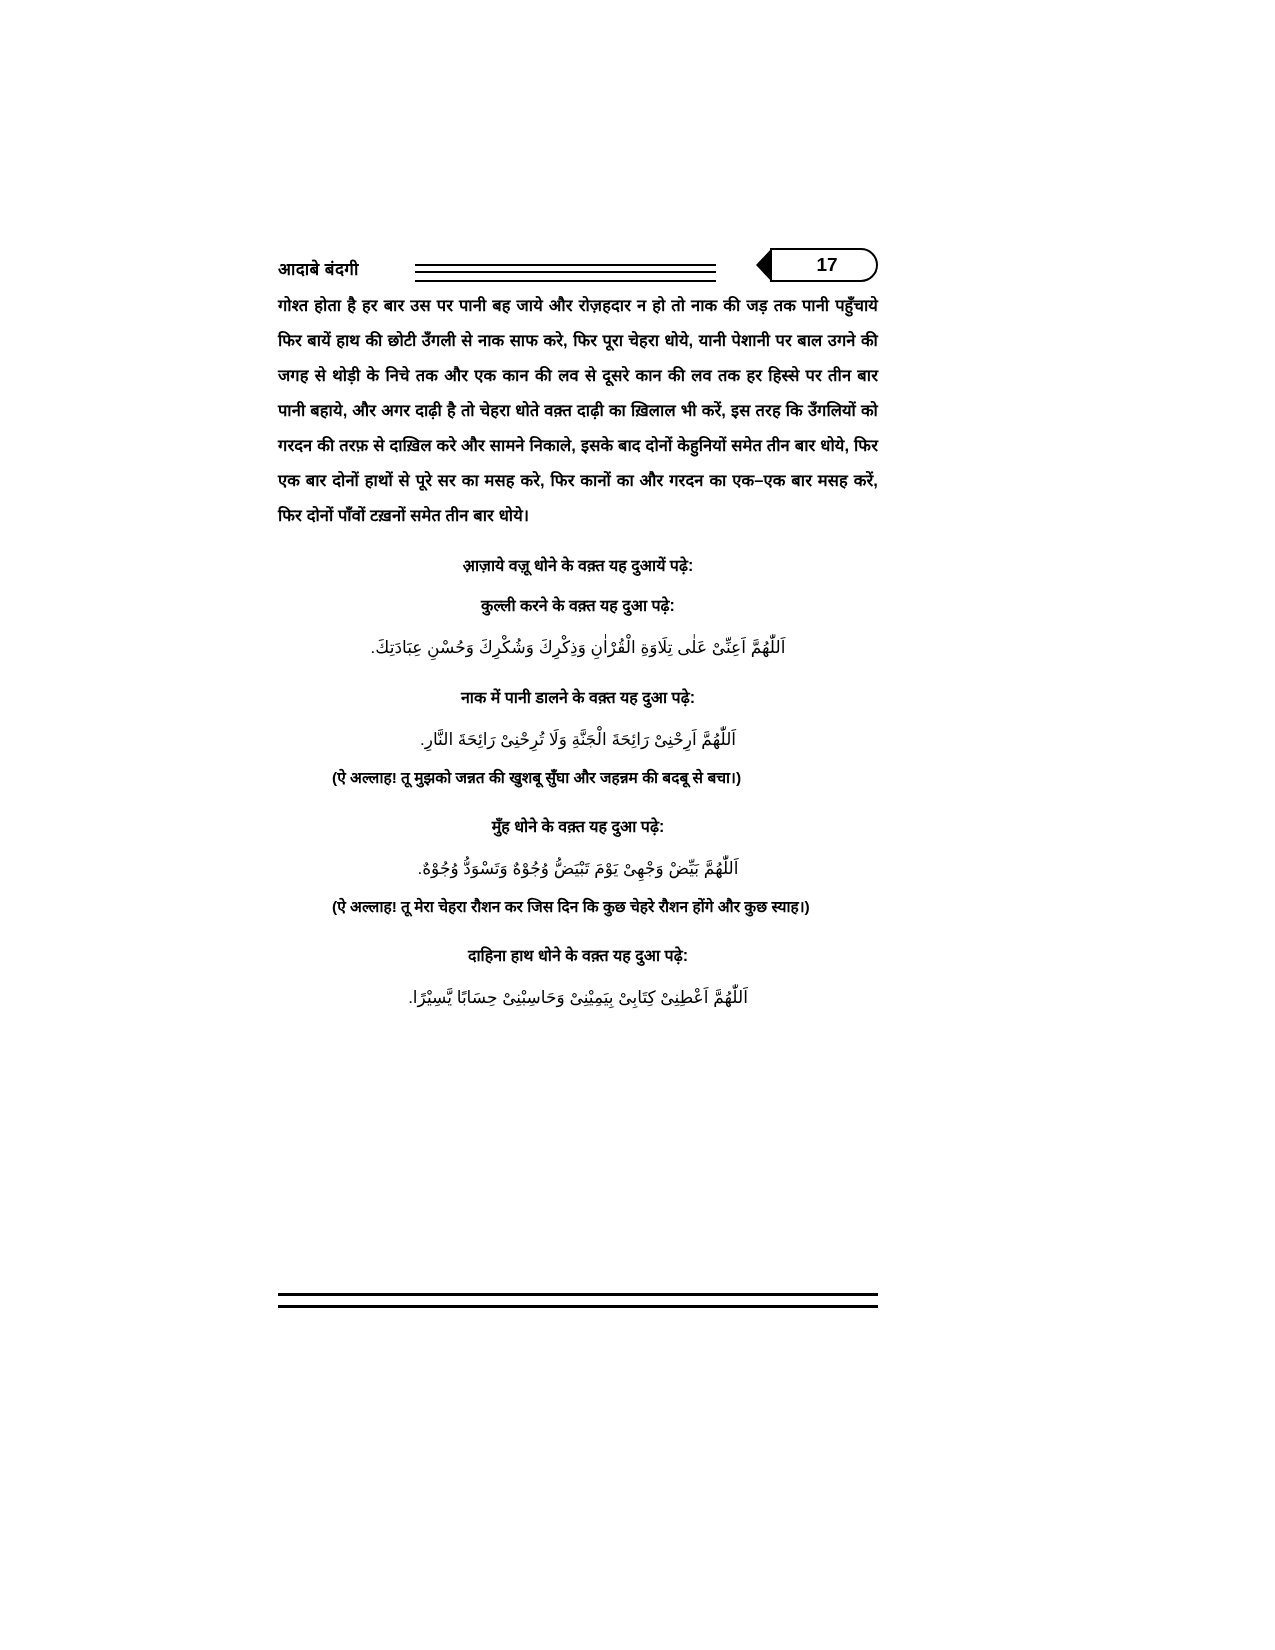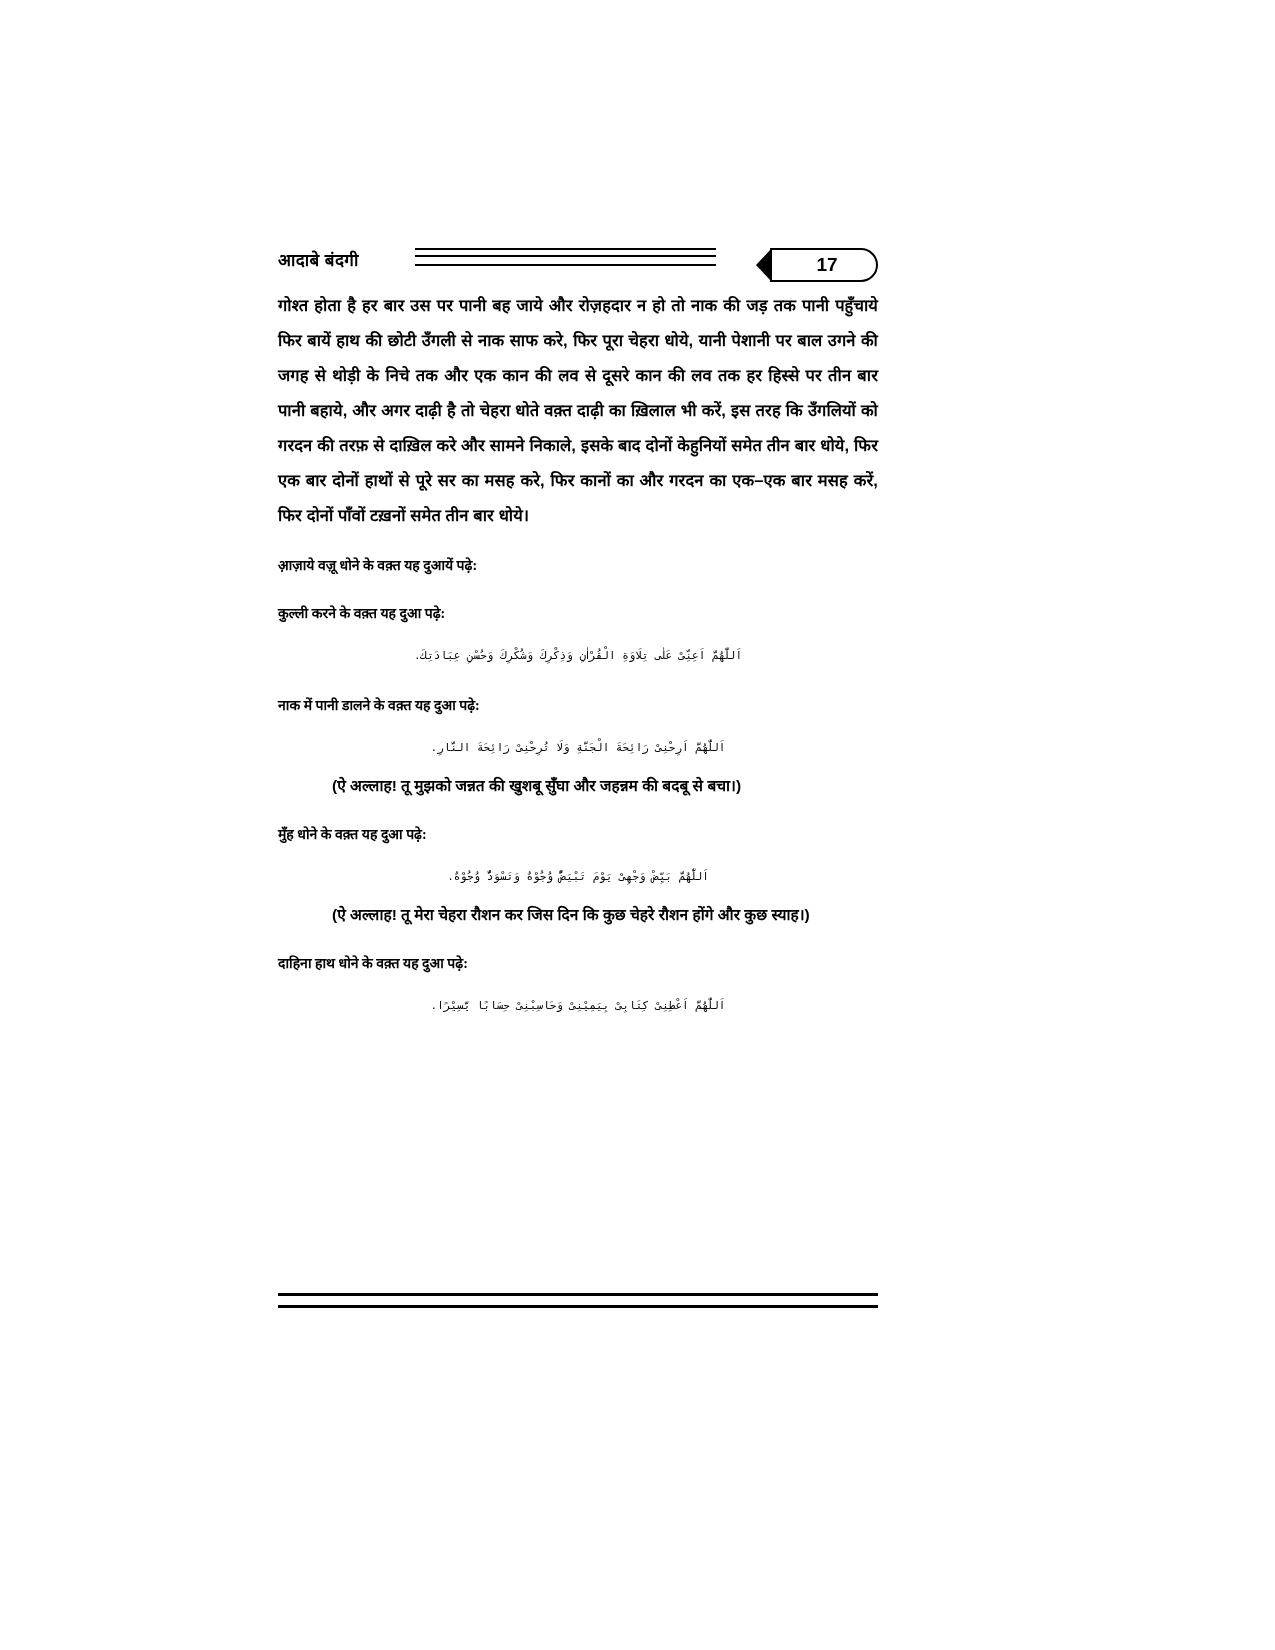--- a/index.html
+++ b/index.html
@@ -25,21 +25,21 @@
   .content {
     position: absolute;
     left: 278px;
     top: 248px;
     width: 600px;
   }
 
   
   .header {
     display: flex;
-    align-items: flex-start;
+    align-items: flex-end;
     width: 600px;
     height: 34px;
     margin-bottom: 6px;
     gap: 48px;
   }
   .header-title {
     font-family: "Liberation Sans", sans-serif;
     font-size: 17px;
     font-weight: bold;
     white-space: nowrap;
@@ -108,35 +108,35 @@
     text-align: justify;
     text-justify: inter-word;
     font-weight: bold;
     letter-spacing: 0.1px;
     margin: 10px 0 0 0;
   }
   .para.first {
     margin-top: 0;
   }
   .heading {
-    font-family: Liberation Serif, serif;
-    font-size: 14px;
-    font-weight: bold;
-    text-align: left;
+    font-family: Liberation Sans, sans-serif;
+    font-size: 16px;
+    font-weight: bold;
+    text-align: center;
     line-height: 38px;
     margin: 14px 0 2px 0;
   }
   .heading.tight {
-    margin-top: 10px;
+    margin-top: 2px;
   }
   .arabic {
-    font-family: Liberation Mono, monospace;
+    font-family: Liberation Sans, sans-serif;
     direction: rtl;
     text-align: center;
-    font-size: 11px;
+    font-size: 17px;
     line-height: 34px;
     margin: 6px 0 4px 0;
     unicode-bidi: bidi-override;
   }
   .translation {
     font-family: "Liberation Sans", sans-serif;
     font-size: 15.5px;
     font-weight: bold;
     line-height: 33px;
     text-align: justify;

